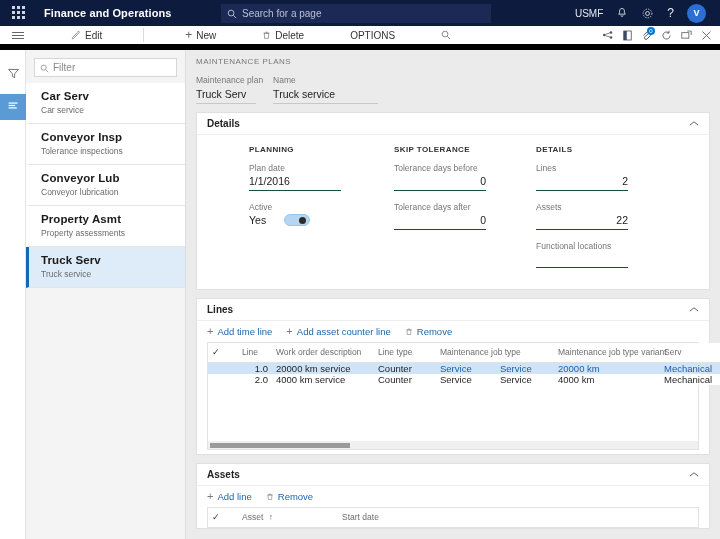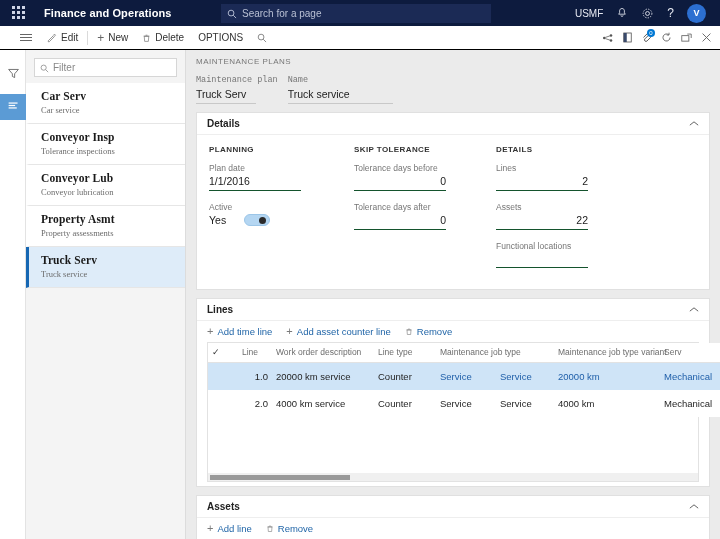--- a/index.html
+++ b/index.html
@@ -33,22 +33,22 @@
   .topright { margin-left: auto; display: flex; align-items: center; gap: 13px; padding-right: 6px; }
   .topright .t-item { font-size: 10px; color: #e6e9f2; cursor: pointer; display: flex; align-items: center; }
   .avatar {
     width: 19px; height: 19px; border-radius: 50%; background: #2c6fd1;
     display: flex; align-items: center; justify-content: center;
     font-size: 9px; color: #fff; font-weight: bold; cursor: pointer;
   }
 
   
   .actionpane {
-    height: 24px; background: #ffffff; border-bottom: 1px solid #000000;
-    display: flex; align-items: center; padding-left: 12px; position: relative;
+    height: 24px; background: #ffffff; border-bottom: 6px solid #000000;
+    display: flex; align-items: center; padding-left: 4px; position: relative; gap: 32px;
   }
   .hamb { width: 28px; display: flex; flex-direction: column; gap: 2px; align-items: center;
           justify-content: center; cursor: pointer; }
   .hamb i { width: 12px; height: 1px; background: #666; display: block; }
   .apbtn {
     display: flex; align-items: center; gap: 4px; font-size: 10px; color: #333;
     padding: 2px 7px; cursor: pointer; height: 22px;
   }
   .apsep { width: 1px; height: 14px; background: #dadada; margin: 0 2px; }
   .ap-right { margin-left: auto; display: flex; align-items: center; gap: 9px; padding-right: 8px; }
@@ -73,51 +73,51 @@
   
   .listpanel { width: 160px; background: #f4f4f4; border-right: 1px solid #dcdcdc;
                display: flex; flex-direction: column; }
   .filterbox {
     margin: 8px 8px 6px 8px; height: 19px; background: #fff; border: 1px solid #d6d6d6;
     display: flex; align-items: center; padding: 0 5px; gap: 4px;
   }
   .filterinput { border: 0; outline: none; font-size: 10px; color: #555; width: 100%;
                  font-family: "Liberation Sans", sans-serif; background: transparent; }
   .filterinput::placeholder { color: #888; }
-  .listitems { flex: 1; overflow: hidden; font-family: Liberation Serif, serif; }
+  .listitems { flex: 1; overflow: hidden; }
   .litem {
     background: #ffffff; border-bottom: 1px solid #e6e6e6; padding: 7px 10px 8px 12px;
     cursor: pointer; border-left: 3px solid transparent;
   }
   .litem .l-title { font-size: 11.5px; font-weight: bold; color: #1a1a1a; letter-spacing: .1px; }
   .litem .l-sub { font-size: 8.5px; color: #6b6b6b; margin-top: 3px; }
   .litem.selected { background: #deecf9; border-left: 3px solid #1667b3; }
 
   
   .content { flex: 1; background: #ebebeb; overflow: hidden; position: relative; }
   .page-head { padding: 7px 10px 0 10px; }
   .caption { font-size: 8px; color: #777; letter-spacing: .5px; text-transform: uppercase; }
   .hdr-fields { display: flex; gap: 10px; margin-top: 9px; }
   .hfield { }
-  .hfield .hf-label { font-size: 8.5px; color: #777; margin-bottom: 3px; font-family: Liberation Mono, monospace; }
+  .hfield .hf-label { font-size: 8.5px; color: #777; margin-bottom: 3px; }
   .hfield .hf-val {
     font-size: 10.5px; color: #222; border-bottom: 1px solid #c8c8c8;
     padding-bottom: 3px; min-height: 14px;
   }
   .hf-w1 { width: 60px; } .hf-w2 { width: 105px; }
 
   
   .card { background: #ffffff; border: 1px solid #e0e0e0; margin: 8px 10px 0 10px; }
   .card-head {
     height: 22px; display: flex; align-items: center; padding: 0 10px;
     border-bottom: 1px solid #eeeeee; cursor: pointer;
   }
   .card-title { font-size: 10px; font-weight: bold; color: #222; }
   .chev { margin-left: auto; color: #555; font-size: 9px; }
-  .card-body { padding: 10px 12px 10px 12px; }
+  .card-body { padding: 10px 12px 10px 12px; margin-left: 40px; }
 
   .cols { display: flex; }
   .col { }
   .col-1 { width: 145px; } .col-2 { width: 142px; } .col-3 { width: 140px; }
   .grouphead { font-size: 8px; font-weight: bold; color: #333; letter-spacing: .4px;
                text-transform: uppercase; margin-bottom: 9px; }
   .fld { margin-bottom: 11px; }
   .fld-label { font-size: 8.5px; color: #767676; margin-bottom: 2px; }
   .fld-val {
     font-size: 10.5px; color: #1b1b1b; border-bottom: 1px solid #14532d;
@@ -142,21 +142,21 @@
 
   
   .gridwrap { margin: 0 10px 0 10px; border: 1px solid #e2e2e2; border-bottom: none; }
   .grid { width: 100%; border-collapse: collapse; table-layout: fixed; }
   .grid th {
     font-size: 8.5px; font-weight: normal; color: #6d6d6d; text-align: left;
     padding: 4px 4px 5px 4px; border-bottom: 1px solid #e2e2e2; background: #fff;
     white-space: nowrap;
   }
   .grid td {
-    font-size: 9.5px; color: #1f1f1f; padding: 8px 4px; background: #fff;
+    font-size: 9.5px; color: #1f1f1f; padding: 0 4px; background: #fff;
     white-space: nowrap; overflow: hidden;
   }
   .grid tr.sel td { background: #cfe4f7; }
   .grid tr.sel td.lnk { color: #1f5fa9; }
   .td-num { text-align: right; }
   .chk { color: #333; font-size: 9px; }
   .scrollh {
     height: 9px; background: #f0f0f0; border: 1px solid #e2e2e2; border-top: none;
     margin: 0 10px; position: relative;
   }

